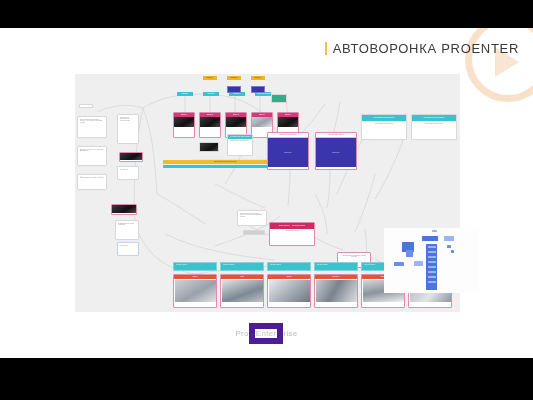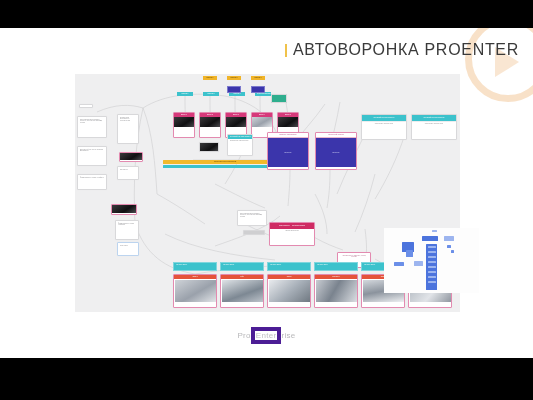--- a/index.html
+++ b/index.html
@@ -42,21 +42,21 @@
   }
 
   
   .header {
     position: absolute; right: 14px; top: 13px;
     display: flex; align-items: center; gap: 6px;
     z-index: 5;
   }
   .header-accent { width: 2px; height: 13px; background: #f0c24a; }
   .header-title {
-    font-size: 16px; letter-spacing: .7px; color: #3a3a3a;
+    font-size: 13px; letter-spacing: .7px; color: #3a3a3a;
     white-space: nowrap;
   }
 
   
   #canvas {
     position: absolute; left: 75px; top: 46px;
     width: 385px; height: 238px;
     background: #efeff0;
     z-index: 3;
     overflow: hidden;
@@ -118,21 +118,21 @@
   
   .caption {
     position:absolute; left:0; bottom:14px; width:533px;
     text-align:center; z-index:6;
   }
   .caption-inner {
     display:inline-flex; align-items:baseline;
     font-size:8px; color:#b9b9bb; letter-spacing:.3px;
   }
   .caption-sel {
-    border:4px solid #4c1d95;
+    border:6px solid #4c1d95;
     padding:0 1px;
     color:#c2c2c5;
   }
 </style>
 </head>
 <body>
 
 <div id="stage">
 
   <div class="bar-top"></div>

